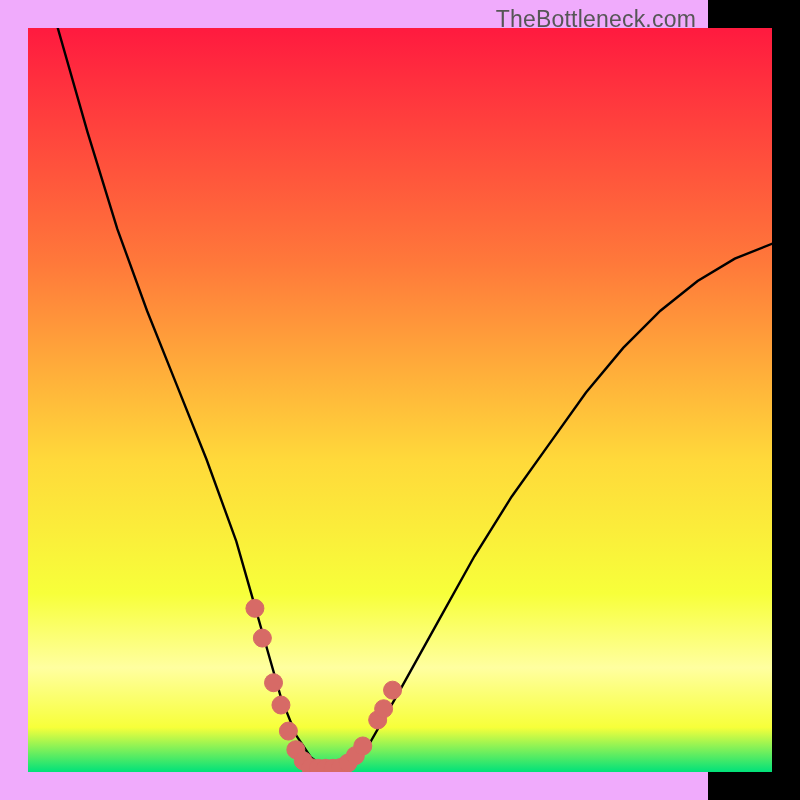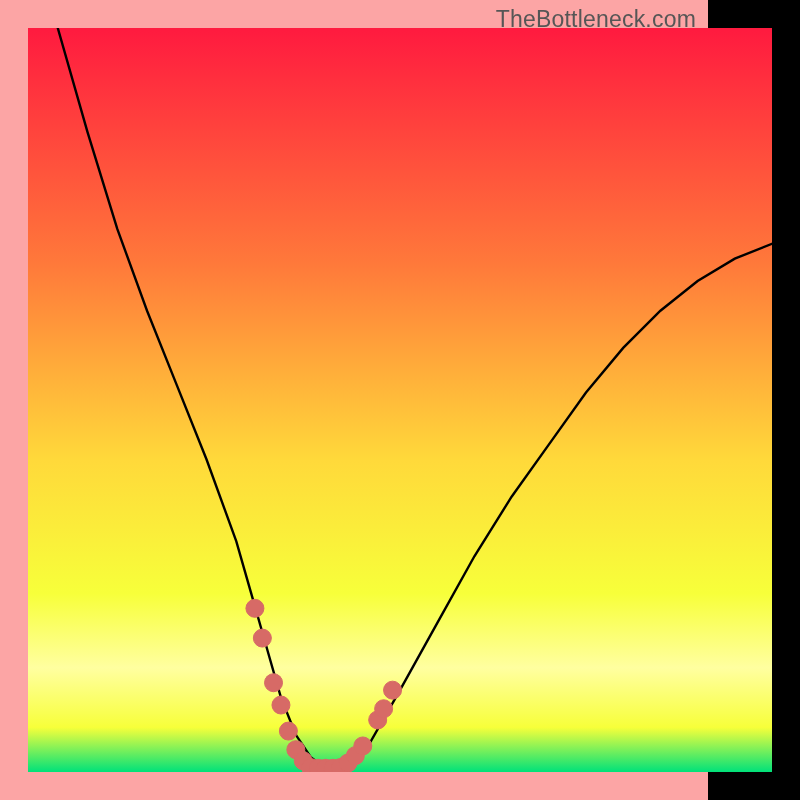--- a/index.html
+++ b/index.html
@@ -1,21 +1,21 @@
 <!DOCTYPE html>
 <html><head>
 <meta charset="utf-8">
 <style>
   * { margin: 0; padding: 0; box-sizing: border-box; }
   html, body { width: 800px; height: 800px; background: #000; overflow: hidden; }
   .stage {
     position: relative;
     width: 708px;
     height: 800px;
-    background: #fca5a5;
+    background: #f0abfc;
   }
   .plot-area {
     position: absolute;
     left: 28px;
     top: 28px;
     width: 744px;
     height: 744px;
   }
   .watermark {
     position: absolute;

